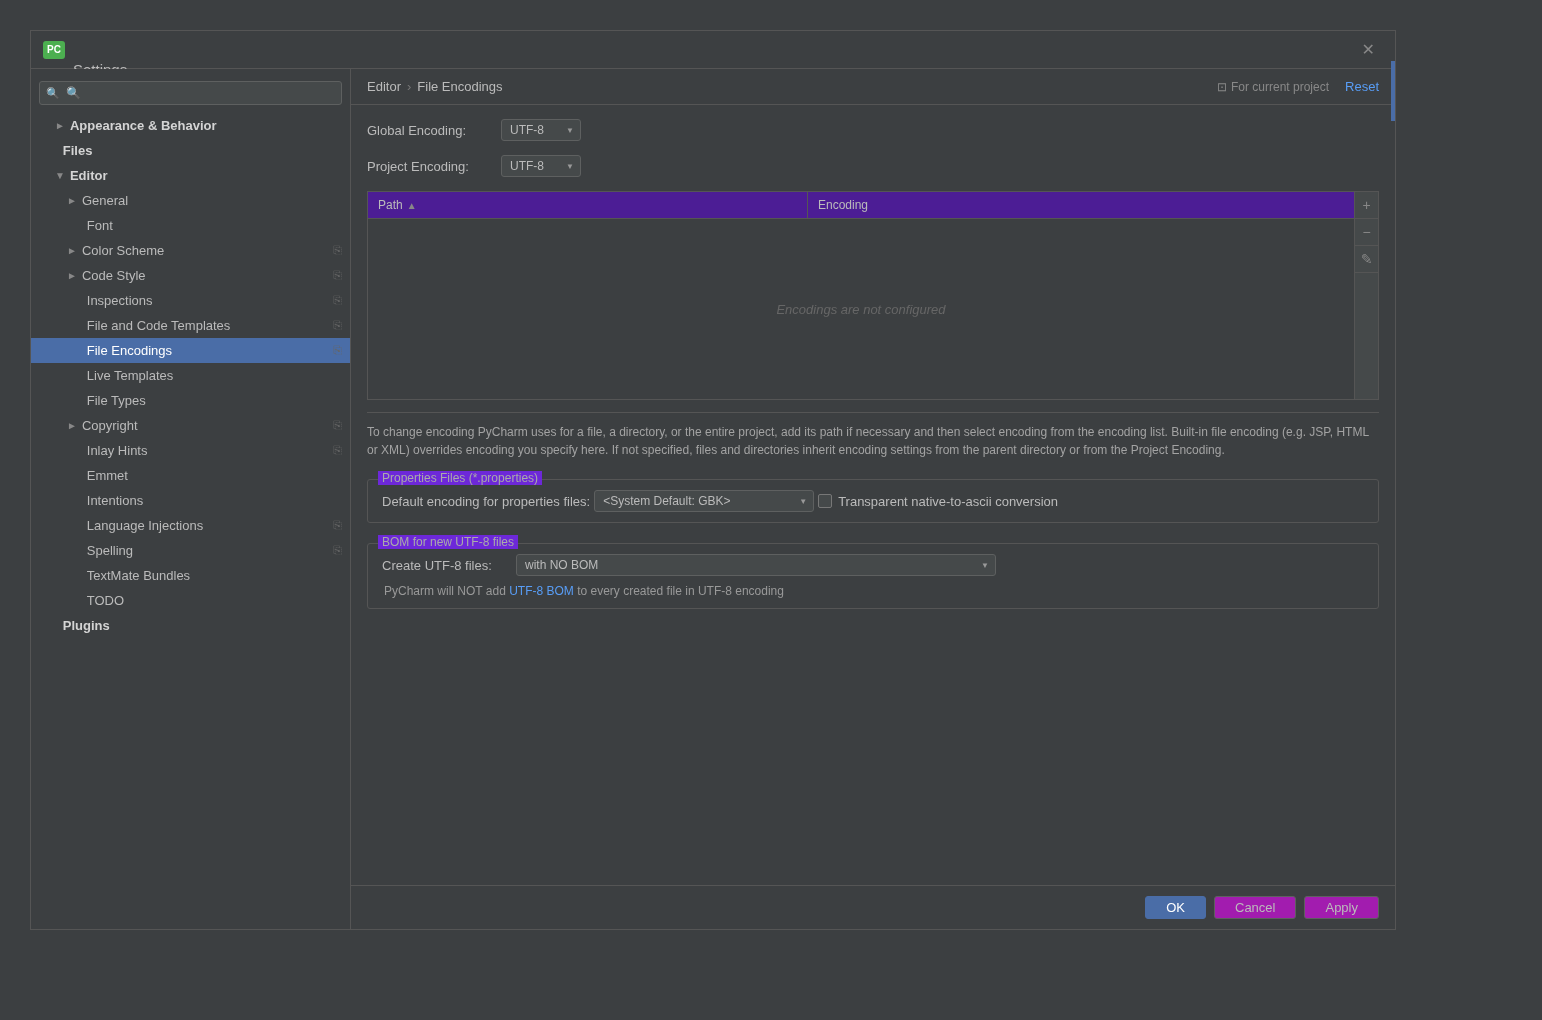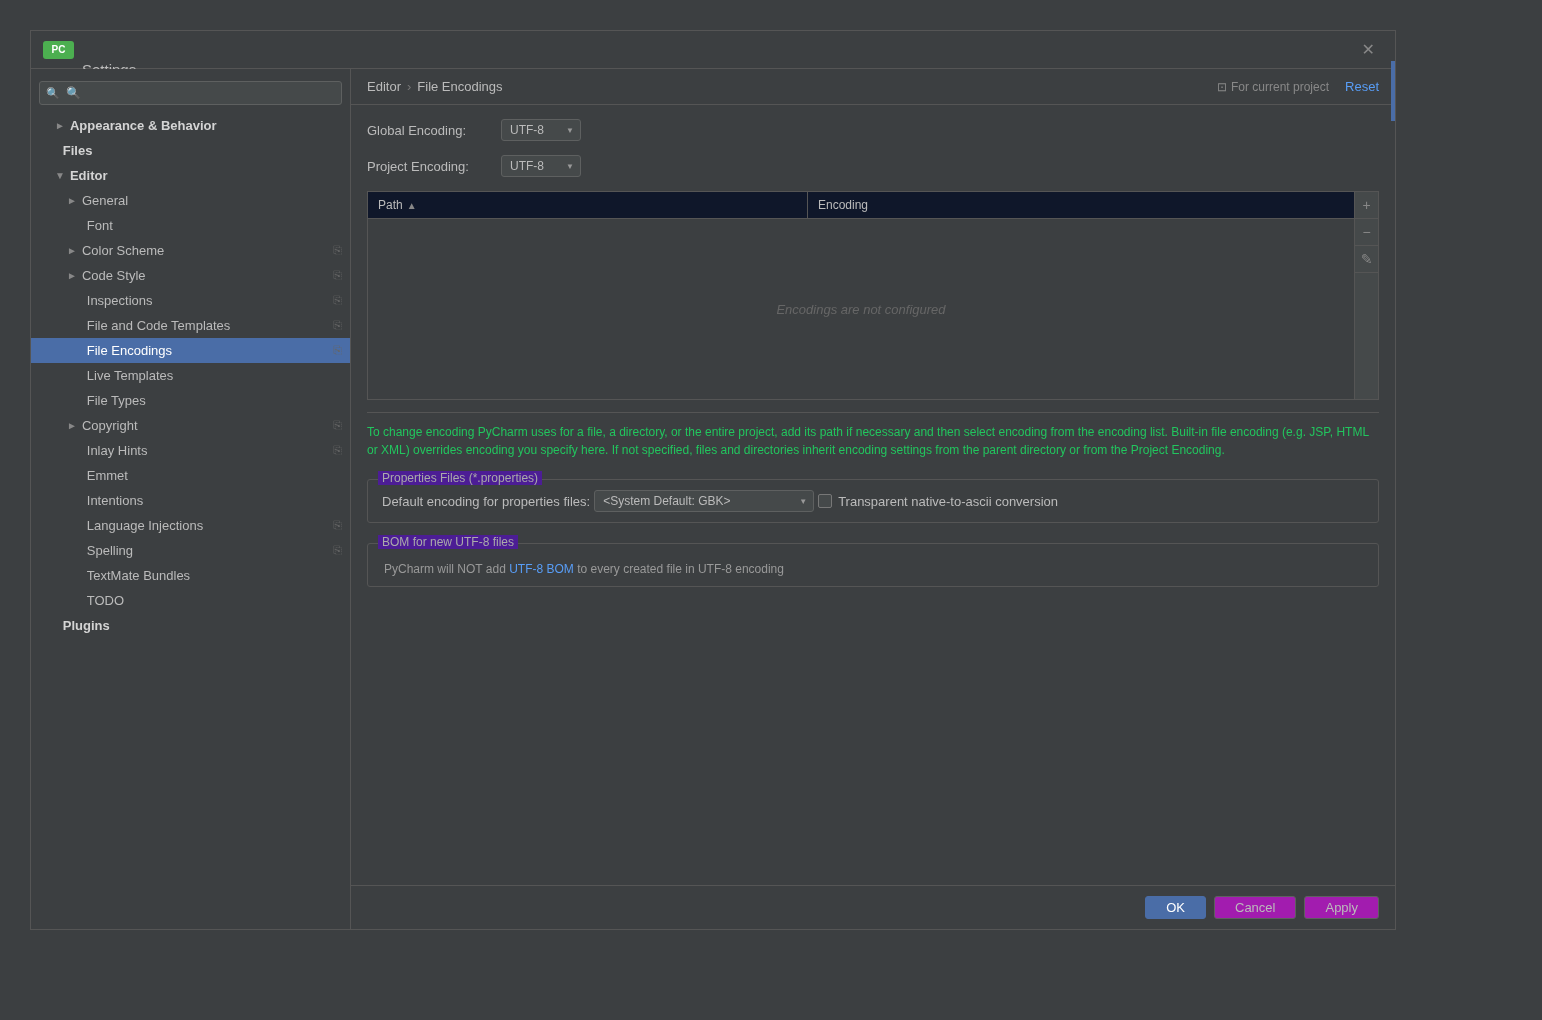--- a/index.html
+++ b/index.html
@@ -29,21 +29,21 @@
       background: #3c3f41;
       height: 38px;
       display: flex;
       align-items: center;
       padding: 0 12px;
       border-bottom: 1px solid #555;
       flex-shrink: 0;
     }
 
     .title-bar-icon {
-      width: 31px;
+      width: 22px;
       height: 18px;
       background: #4CAF50;
       border-radius: 3px;
       margin-right: 8px;
       display: flex;
       align-items: center;
       justify-content: center;
       color: white;
       font-size: 10px;
       font-weight: bold;
@@ -223,21 +223,21 @@
       color: #999;
     }
 
     .table-section {
       border: 1px solid #555;
       flex-shrink: 0;
     }
 
     .table-header {
       display: flex;
-      background: #0f172a;
+      background: #4c1d95;
       border-bottom: 1px solid #555;
     }
 
     .table-header-cell {
       padding: 6px 10px;
       color: #bbb;
       font-size: 12px;
       display: flex;
       align-items: center;
       gap: 4px;
@@ -276,39 +276,39 @@
     }
 
     .empty-message {
       color: #666;
       font-size: 13px;
       font-style: italic;
     }
 
     .info-text {
       font-size: 12px;
-      color: #22c55e;
+      color: #a3a3a3;
       line-height: 1.5;
       border-top: 1px solid #555;
       padding-top: 10px;
     }
 
     .section-group {
       border: 1px solid #555;
       border-radius: 3px;
       padding: 10px 14px;
       position: relative;
       margin-top: 8px;
     }
 
     .section-legend {
       position: absolute;
       top: -9px;
       left: 10px;
-      background: #4c1d95;
+      background: #6d28d9;
       padding: 0 4px;
       font-size: 12px;
       color: #aaa;
     }
 
     .section-row {
       display: flex;
       align-items: center;
       gap: 4px;
     }
@@ -595,20 +595,26 @@
             </button>
             <div class="checkbox-wrapper">
               <div class="checkbox"></div>
               <span>Transparent native-to-ascii conversion</span>
             </div>
           </div>
         </div>
 
         <div class="section-group">
           <span class="section-legend">BOM for new UTF-8 files</span>
+          <div class="section-row">
+            <span class="form-label">Create UTF-8 files:</span>
+            <button class="dropdown-btn bom-dropdown">
+              <span>with NO BOM</span>
+            </button>
+          </div>
           <div class="pycharm-note">
             <span>PyCharm will NOT add </span><a class="utf8-link">UTF-8 BOM</a><span> to every created file in UTF-8 encoding</span>
           </div>
         </div>
 
       </div>
 
       <div class="bottom-bar">
         <button class="btn btn-primary">OK</button>
         <button class="btn btn-secondary">Cancel</button>

